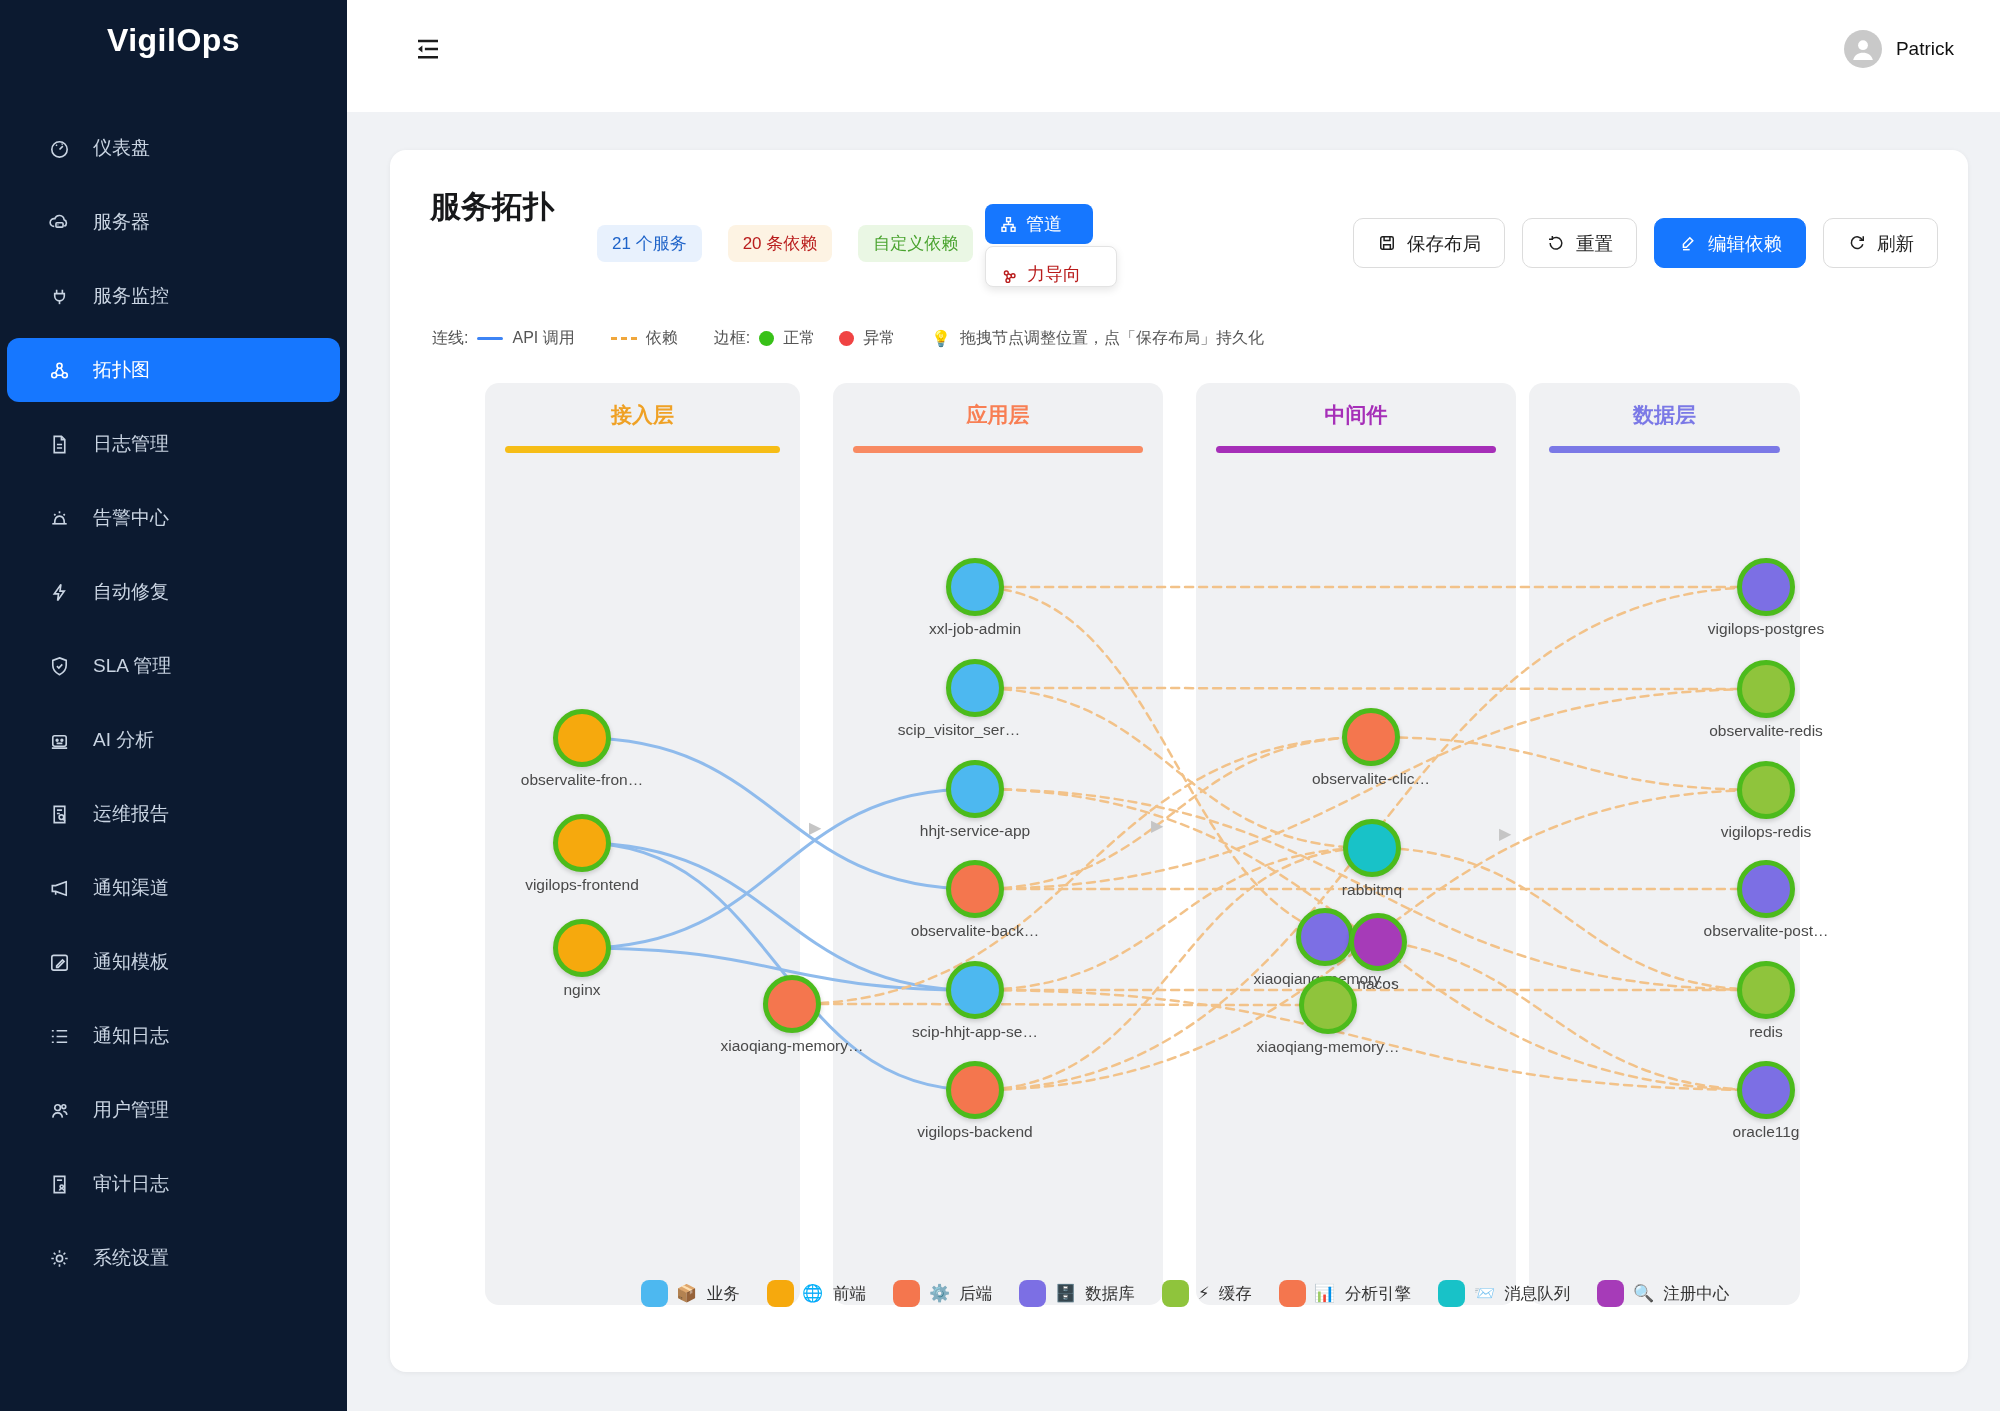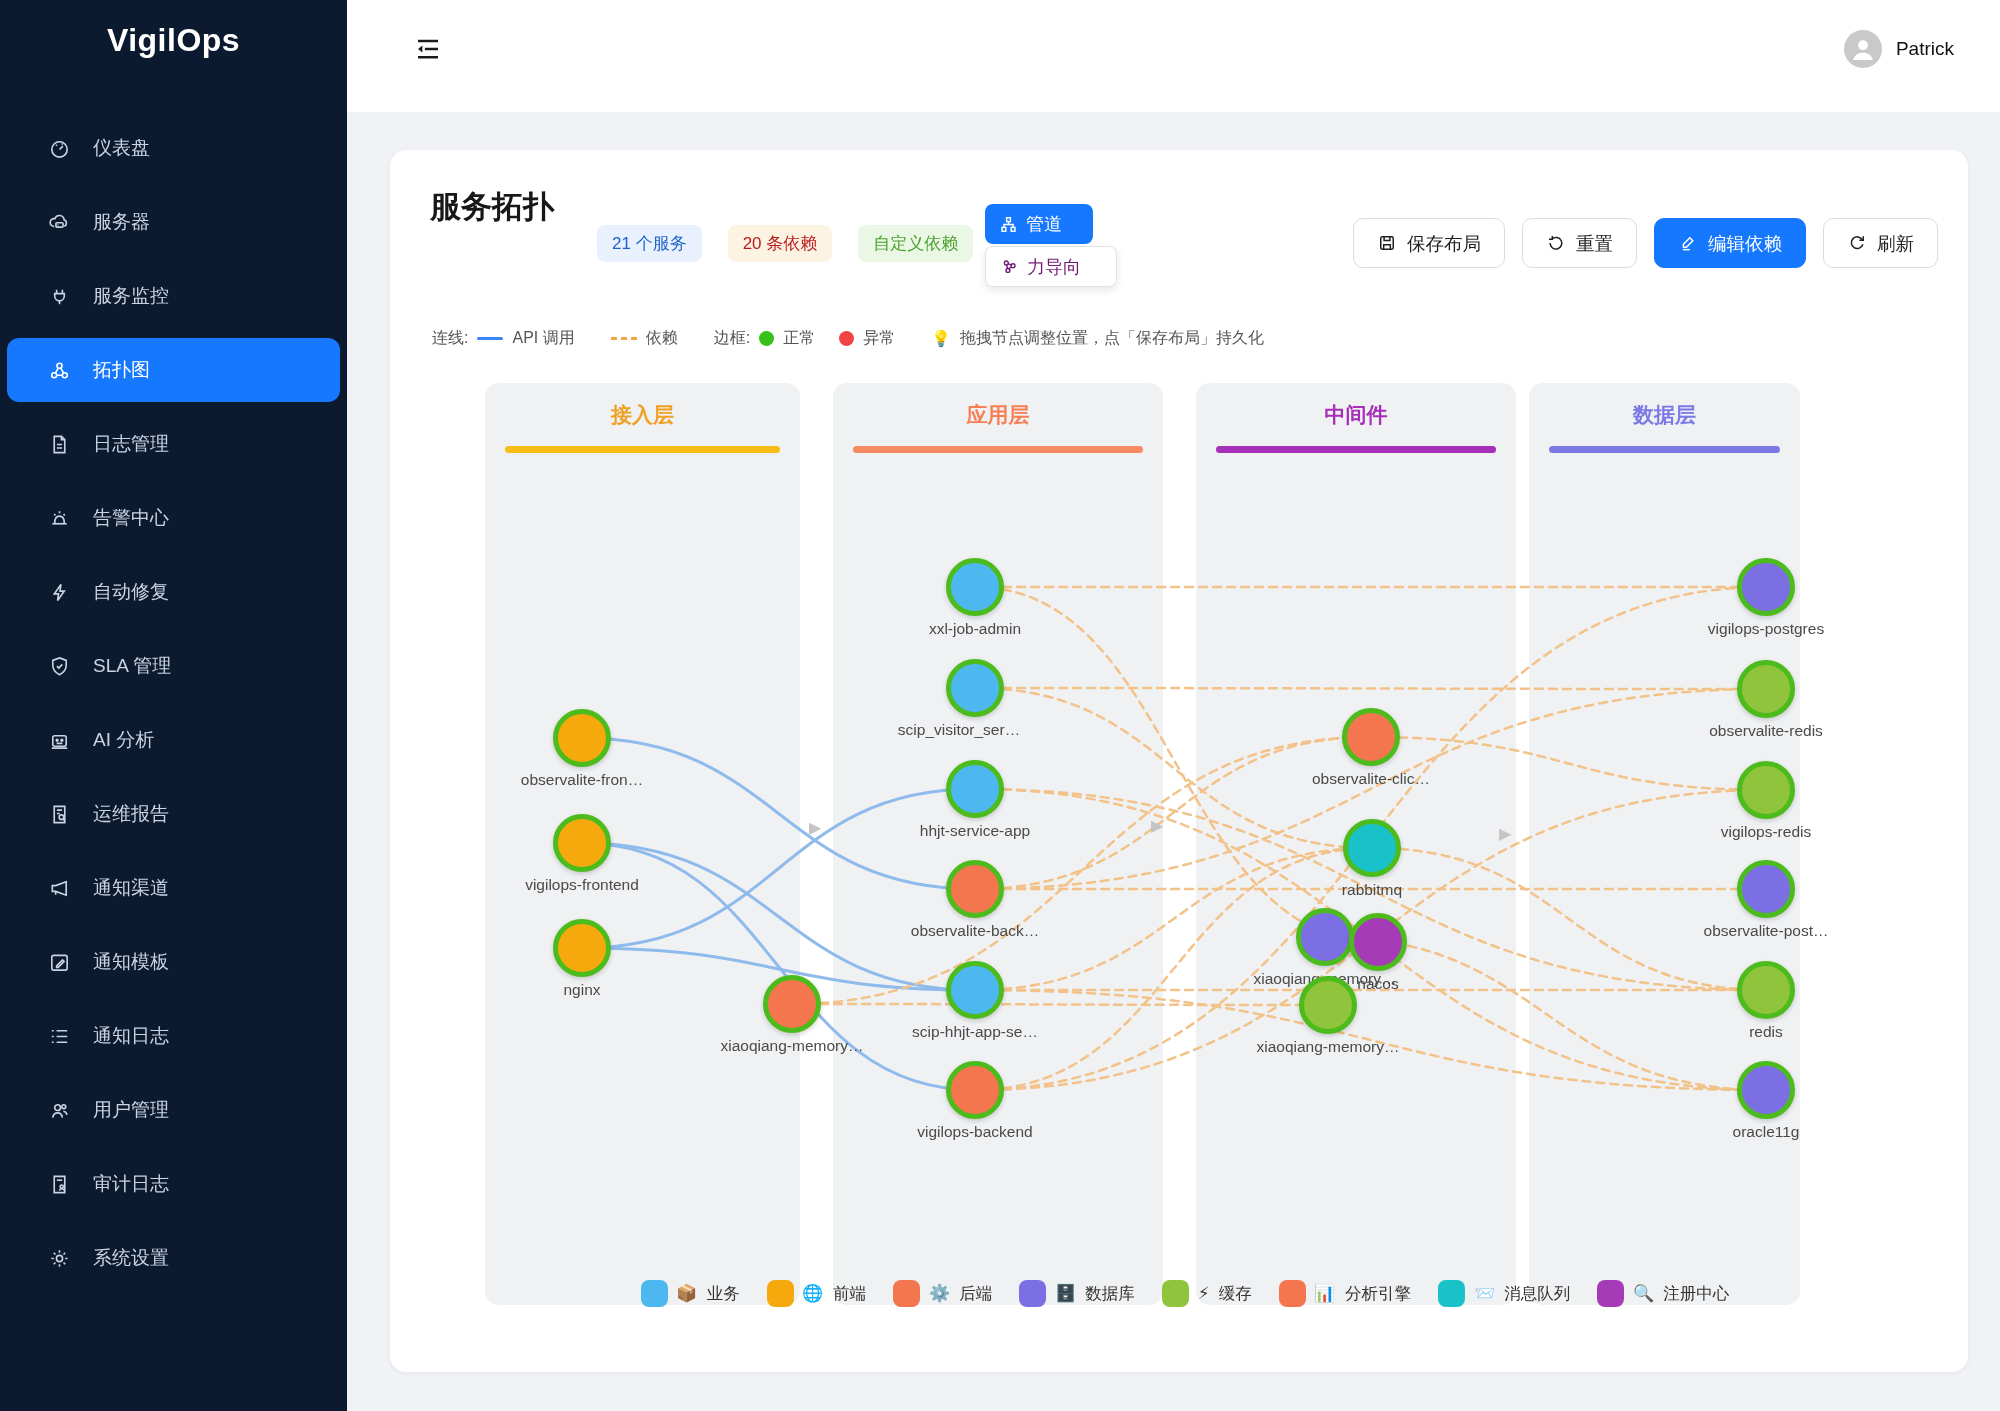--- a/index.html
+++ b/index.html
@@ -38,23 +38,23 @@
     border-radius:8px; font-size:17px;margin-left:12px; }
   .badge.blue { background:#e8f1fd; color:#1e63c9; }
   .badge.orange { background:#fdf3e3; color:#b91c1c; }
   .badge.green { background:#eaf7e4; color:#49a32e; }
 
   .view-toggle { position:absolute; left:595px; top:54px; width:140px; }
   .vt-btn { display:flex; align-items:center; gap:8px; font-size:18px; cursor:pointer; }
   .vt-btn svg { width:19px; height:19px; }
   .vt-btn.active { background:#1677ff; color:#fff; border-radius:8px; height:40px;
     padding:0 14px; width:108px; }
-  .vt-btn.plain { background:#fff; color:#701a75; border:1px solid #e3e3e3; border-radius:8px;
+  .vt-btn.plain { background:#fff; color:#b91c1c; border:1px solid #e3e3e3; border-radius:8px;
     height:41px; padding:0 14px; width:132px; margin-top:2px;
-    box-shadow:0 3px 8px rgba(0,0,0,.10); }
+    box-shadow:0 3px 8px rgba(0,0,0,.10);align-items:flex-end; }
 
   .actions { position:absolute; right:30px; top:68px; display:flex; gap:17px; }
   .btn { height:50px; display:flex; align-items:center; gap:10px; padding:0 23px;
     border:1px solid #dcdcdc; border-radius:10px; background:#fff; font-size:18.5px;
     color:#1f1f1f; cursor:pointer; }
   .btn svg { width:20px; height:20px; }
   .btn.primary { background:#1677ff; border-color:#1677ff; color:#fff; }
 
   .line-legend { position:absolute; left:42px; top:178px; display:flex; align-items:center;
     gap:9px; font-size:16px; color:#555; }

